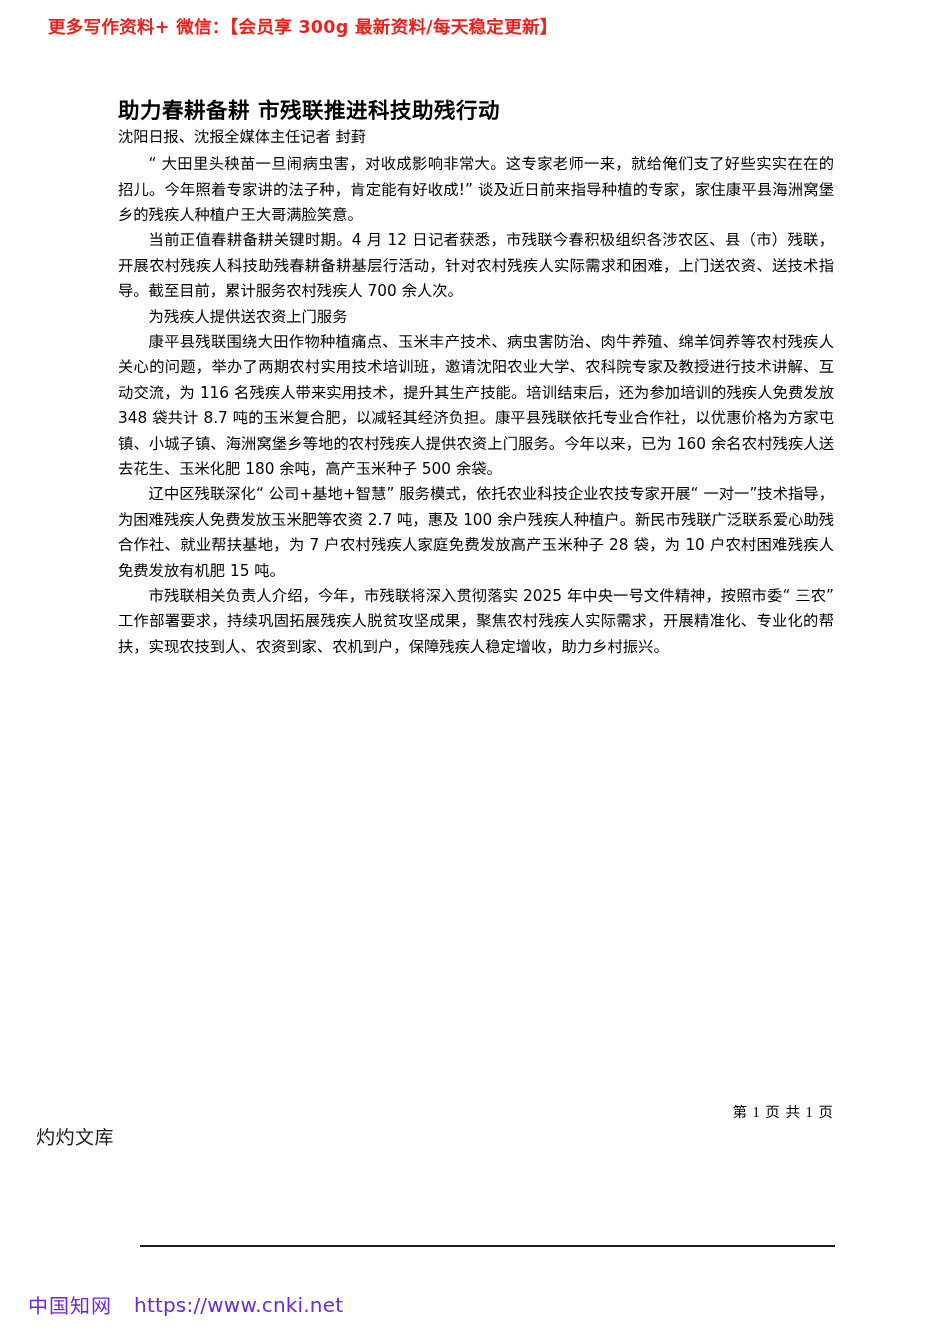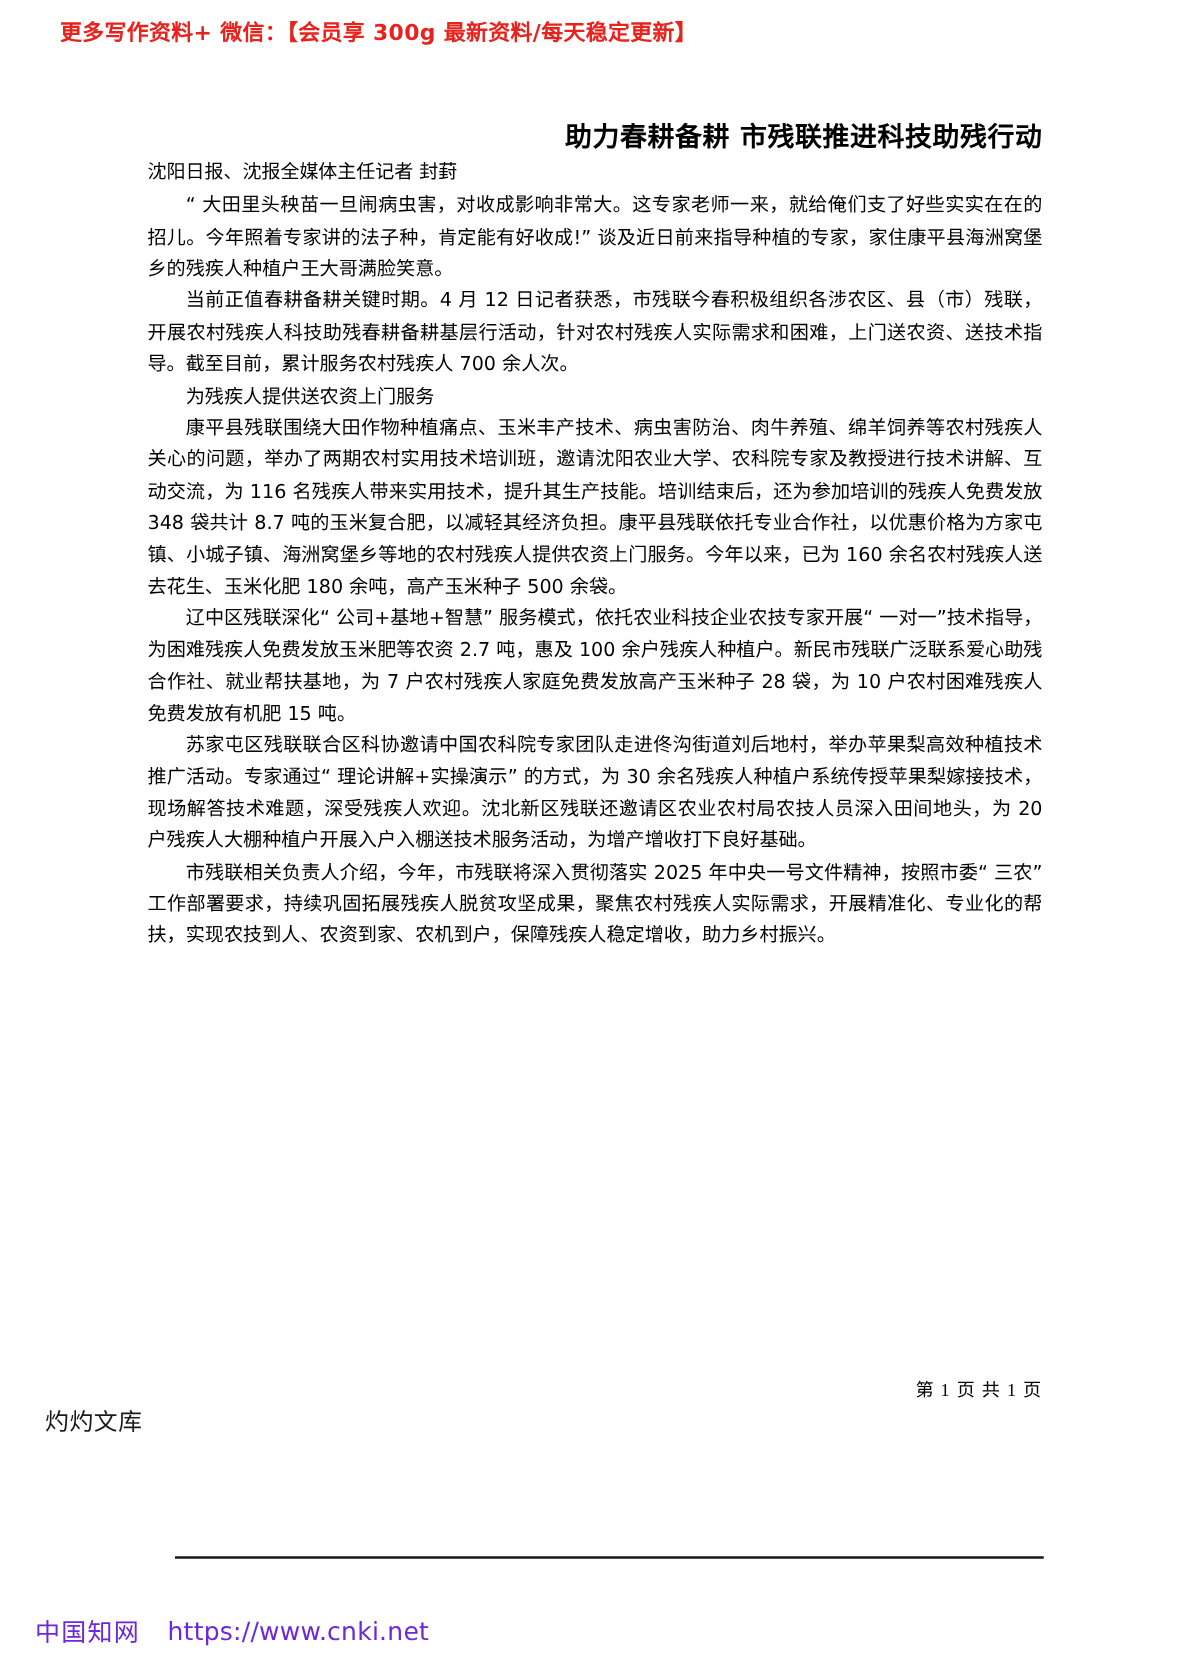--- a/index.html
+++ b/index.html
@@ -45,21 +45,21 @@
     font-size: 14.2px;
     line-height: 1.62;
     text-align: justify;
     text-justify: inter-ideograph;
     margin: 0 0 4px 0;
   }
 
   .doc-title {
     font-size: 21.5px;
     font-weight: bold;
-    text-align: right;
+    text-align: left;
     margin: 8px 0 2px 0;
     line-height: 1.35;
     letter-spacing: 0.5px;
   }
 
   .doc-byline {
     font-size: 15.2px;
     text-align: left;
     margin: 0 0 4px 0;
     line-height: 1.4;
@@ -138,21 +138,20 @@
     <h1 class="doc-title">助力春耕备耕  市残联推进科技助残行动</h1>
 
     <div class="doc-byline">沈阳日报、沈报全媒体主任记者  封葑</div>
 
     <div id="paragraph-container">
         <p class="body-para">“ 大田里头秧苗一旦闹病虫害，对收成影响非常大。这专家老师一来，就给俺们支了好些实实在在的招儿。今年照着专家讲的法子种，肯定能有好收成!” 谈及近日前来指导种植的专家，家住康平县海洲窝堡乡的残疾人种植户王大哥满脸笑意。</p>
         <p class="body-para">当前正值春耕备耕关键时期。4 月 12 日记者获悉，市残联今春积极组织各涉农区、县（市）残联，开展农村残疾人科技助残春耕备耕基层行活动，针对农村残疾人实际需求和困难，上门送农资、送技术指导。截至目前，累计服务农村残疾人 700 余人次。</p>
         <p class="body-para">为残疾人提供送农资上门服务</p>
         <p class="body-para">康平县残联围绕大田作物种植痛点、玉米丰产技术、病虫害防治、肉牛养殖、绵羊饲养等农村残疾人关心的问题，举办了两期农村实用技术培训班，邀请沈阳农业大学、农科院专家及教授进行技术讲解、互动交流，为 116 名残疾人带来实用技术，提升其生产技能。培训结束后，还为参加培训的残疾人免费发放 348 袋共计 8.7 吨的玉米复合肥，以减轻其经济负担。康平县残联依托专业合作社，以优惠价格为方家屯镇、小城子镇、海洲窝堡乡等地的农村残疾人提供农资上门服务。今年以来，已为 160 余名农村残疾人送去花生、玉米化肥 180 余吨，高产玉米种子 500 余袋。</p>
         <p class="body-para">辽中区残联深化“ 公司+基地+智慧” 服务模式，依托农业科技企业农技专家开展“ 一对一”技术指导，为困难残疾人免费发放玉米肥等农资 2.7 吨，惠及 100 余户残疾人种植户。新民市残联广泛联系爱心助残合作社、就业帮扶基地，为 7 户农村残疾人家庭免费发放高产玉米种子 28 袋，为 10 户农村困难残疾人免费发放有机肥 15 吨。</p>
-        <p class="body-para">苏家屯区残联联合区科协邀请中国农科院专家团队走进佟沟街道刘后地村，举办苹果梨高效种植技术推广活动。专家通过“ 理论讲解+实操演示” 的方式，为 30 余名残疾人种植户系统传授苹果梨嫁接技术，现场解答技术难题，深受残疾人欢迎。沈北新区残联还邀请区农业农村局农技人员深入田间地头，为 20 户残疾人大棚种植户开展入户入棚送技术服务活动，为增产增收打下良好基础。</p>
         <p class="body-para">市残联相关负责人介绍，今年，市残联将深入贯彻落实 2025 年中央一号文件精神，按照市委“ 三农” 工作部署要求，持续巩固拓展残疾人脱贫攻坚成果，聚焦农村残疾人实际需求，开展精准化、专业化的帮扶，实现农技到人、农资到家、农机到户，保障残疾人稳定增收，助力乡村振兴。</p>
       </div>
 
   </div>
 
   <div class="page-number">第 1 页  共 1 页</div>
 
   <div class="library-watermark">灼灼文库</div>
 
   <div class="bottom-rule"></div>

